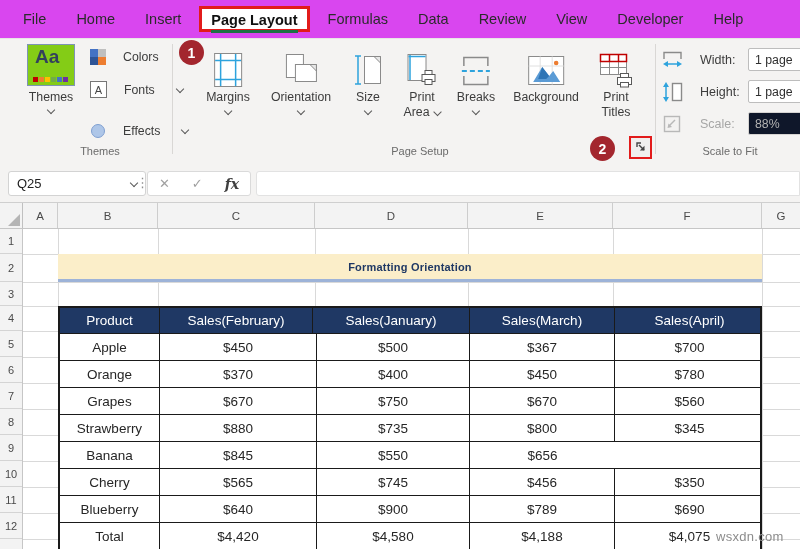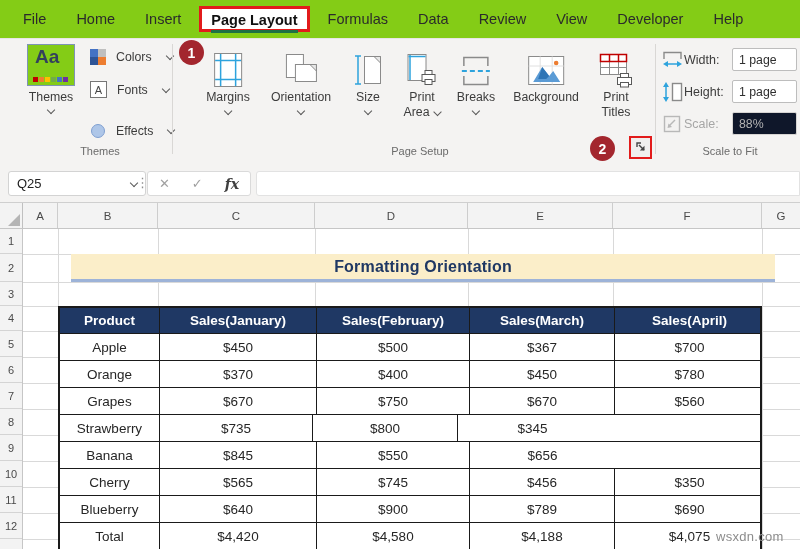--- a/index.html
+++ b/index.html
@@ -1,46 +1,46 @@
 <!DOCTYPE html>
 <html><head>
 <meta charset="utf-8">
 <style>
   html,body{margin:0;padding:0;background:#fff}
   #app{position:relative;width:800px;height:549px;background:#fff;overflow:hidden;
        font-family:"Liberation Sans",sans-serif;color:#333}
 
   
-  .menubar{position:absolute;top:0;left:0;right:0;height:38px;background:#84cc16;
+  .menubar{position:absolute;top:0;left:0;right:0;height:38px;background:#d946ef;
            display:flex;align-items:center;padding-left:8px;font-size:14.5px;color:#2b2b2b}
   .mtab{padding:0 15px;white-space:nowrap;cursor:default}
   .tab-active-box{border:3px solid #E21B1B;padding:3px 9px 1px 9px;margin:0 3px;background:#fff}
   .tab-active-box .mtab{padding:0;font-weight:600;color:#111;border-bottom:3px solid #1E7145;padding-bottom:2px}
 
   
   .ribbon{position:absolute;top:38px;left:0;right:0;height:125px;background:#f4f3f2;
           border-top:1px solid #e8e6e4;border-bottom:1px solid #d8d6d4}
   .vsep{position:absolute;top:5px;height:110px;width:1px;background:#d9d7d5}
   .grplabel{position:absolute;top:106px;font-size:11px;color:#6b6b6b;transform:translateX(-50%);white-space:nowrap}
   .rbtn{position:absolute;transform:translateX(-50%);display:flex;flex-direction:column;
         align-items:center;font-size:12.3px;color:#3c3c3c;line-height:15px;text-align:center}
   .icwrap{height:44px;display:flex;align-items:flex-end;justify-content:center;margin-bottom:2px}
   .chev{display:inline-block;width:5px;height:5px;border-right:1.4px solid #5a5a5a;
         border-bottom:1.4px solid #5a5a5a;transform:rotate(45deg);margin-top:3px}
   .chev.inl{margin-left:5px;margin-top:-2px;vertical-align:middle}
-  .themerow{position:absolute;left:90px;display:flex;align-items:center;gap:10px;font-size:12.3px;color:#3c3c3c}
+  .themerow{position:absolute;left:90px;display:flex;align-items:center;gap:17px;font-size:12.3px;color:#3c3c3c}
   .bigbtn{position:absolute;left:16px;top:5px;width:70px;display:flex;flex-direction:column;align-items:center;
           font-size:12.3px;color:#3c3c3c}
   .themesicon{width:46px;height:40px;background:#84cc16;border:1px solid #7E94B5;position:relative}
   .themesicon .aa{position:absolute;left:7px;top:1px;font-size:19px;font-weight:bold;color:#33415c}
   .themesicon .sw{position:absolute;bottom:3px;width:5px;height:5px}
   .badge{position:absolute;width:25px;height:25px;border-radius:50%;background:#A3262E;color:#fff;
          font-weight:bold;font-size:14px;display:flex;align-items:center;justify-content:center;z-index:6}
   .fitrow{position:absolute;left:661px;display:flex;align-items:center;font-size:12.5px;color:#3c3c3c}
-  .fitlabel{margin-left:0;width:48px}
+  .fitlabel{margin-left:16px;width:48px}
   .fitbox{width:57px;height:21px;border:1px solid #bdbdbd;border-radius:2px;background:#fff;
           display:flex;align-items:center;padding-left:6px;font-size:12.3px;color:#2f2f2f}
   .fitrow.dim,.fitrow.dim .fitlabel{color:#a6a6a6}
   .fitbox.dim{background:#0f172a;border-color:#d6d4d2;color:#b3b3b3}
   .launcher{position:absolute;left:629px;top:97px;border:2px solid #E21B1B;background:#f0efee;
             padding:1px 3px 0 3px;display:inline-block;z-index:5}
 
   
   .fbar{position:absolute;top:164px;left:0;right:0;height:38px;background:#f4f3f2;border-bottom:1px solid #cfcfcf}
   .namebox{position:absolute;left:8px;top:7px;width:120px;height:23px;background:#fff;border:1px solid #d3d3d3;
@@ -62,33 +62,33 @@
   .corner-tri{position:absolute;right:2px;bottom:2px;width:0;height:0;
               border-left:12px solid transparent;border-bottom:12px solid #b5b5b5}
   .sheet{position:absolute;top:229px;left:0;right:0;bottom:0;background:#fff}
   .rowhdr{position:absolute;left:0;top:0;bottom:0;width:23px;background:#f3f3f3;
           border-right:1px solid #c6c6c6;box-sizing:border-box;display:flex;flex-direction:column}
   .rh{display:flex;align-items:center;justify-content:center;font-size:11px;color:#4a4a4a;
       border-bottom:1px solid #d4d4d4;box-sizing:border-box;flex:none}
   .vl{position:absolute;top:0;bottom:0;width:1px;background:#d9d9d9}
   .hl{position:absolute;left:23px;right:0;height:1px;background:#d9d9d9}
 
-  .banner{position:absolute;left:71px;top:25px;width:704px;height:28px;background:#FBEEC9;
+  .banner{position:absolute;left:58px;top:25px;width:704px;height:28px;background:#FBEEC9;
           border-bottom:3px solid #9DB3D8;box-sizing:border-box;display:flex;align-items:center;
-          justify-content:center;font-weight:bold;font-size:16px;color:#1F3864;letter-spacing:0.2px}
+          justify-content:center;font-weight:bold;font-size:11px;color:#1F3864;letter-spacing:0.2px}
 
   .xltable{position:absolute;left:58px;top:77px;width:704px;border:2px solid #1a1a1a;
            box-sizing:border-box;background:#fff}
   .trow{display:flex;height:26px;border-bottom:1.5px solid #1a1a1a}
   .trow:last-child{border-bottom:none}
   .trow.head{height:25px;background:#1F3864}
   .tcell{flex:none;display:flex;align-items:center;justify-content:center;box-sizing:border-box;
          border-right:1.5px solid #1a1a1a;font-size:13.5px;color:#262626}
   .tcell:last-child{border-right:none}
-  .trow.head .tcell{color:#fff;font-weight:bold;font-size:13.5px}
+  .trow.head .tcell{color:#fff;font-weight:normal;font-size:13.5px}
   .w0{width:100px}.w1{width:157px}.w2{width:153px}.w3{width:145px}.w4{width:149px}
 
   .watermark{position:absolute;left:716px;top:529px;font-size:13px;color:#8c8c8c;letter-spacing:0.3px;z-index:8}
 </style>
 </head>
 <body>
 
 <div id="app">
 
   <div class="menubar">
@@ -353,22 +353,22 @@
       <div class="rh" style="height:26px">10</div>
       <div class="rh" style="height:26px">11</div>
       <div class="rh" style="height:26px">12</div>
     </div>
 
     <div class="banner">Formatting Orientation</div>
 
     <div class="xltable">
       <div class="trow head">
         <div class="tcell w0">Product</div>
+        <div class="tcell w2">Sales(February)</div>
         <div class="tcell w1">Sales(January)</div>
-        <div class="tcell w2">Sales(February)</div>
         <div class="tcell w3">Sales(March)</div>
         <div class="tcell w4">Sales(April)</div>
       </div>
       <div class="trow">
         <div class="tcell w0">Apple</div>
         <div class="tcell w1">$450</div>
         <div class="tcell w2">$500</div>
         <div class="tcell w3">$367</div>
         <div class="tcell w4">$700</div>
       </div>
@@ -381,20 +381,21 @@
       </div>
       <div class="trow">
         <div class="tcell w0">Grapes</div>
         <div class="tcell w1">$670</div>
         <div class="tcell w2">$750</div>
         <div class="tcell w3">$670</div>
         <div class="tcell w4">$560</div>
       </div>
       <div class="trow">
         <div class="tcell w0">Strawberry</div>
+        <div class="tcell w1">$880</div>
         <div class="tcell w2">$735</div>
         <div class="tcell w3">$800</div>
         <div class="tcell w4">$345</div>
       </div>
       <div class="trow">
         <div class="tcell w0">Banana</div>
         <div class="tcell w1">$845</div>
         <div class="tcell w2">$550</div>
         <div class="tcell w3">$656</div>
       </div>

